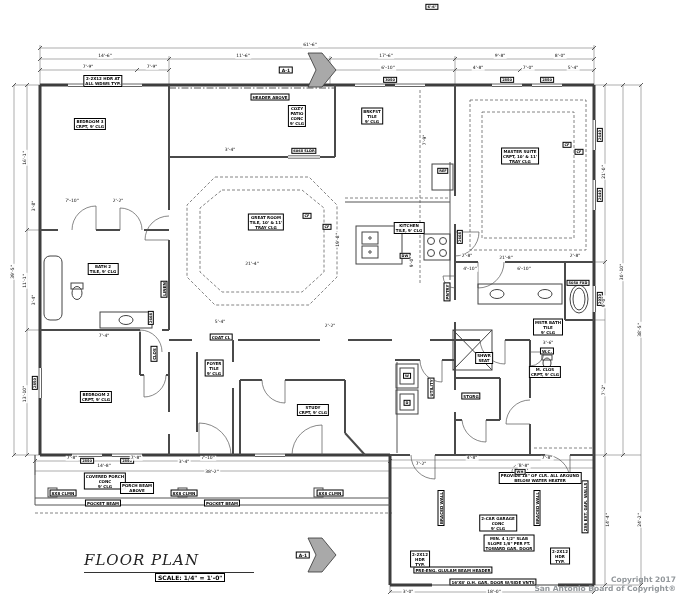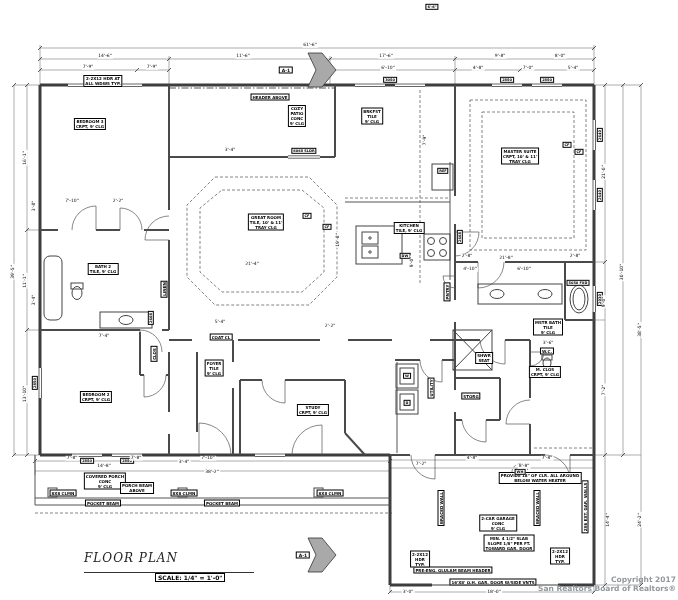--- a/index.html
+++ b/index.html
@@ -8,21 +8,21 @@
   #plan-svg{position:absolute;left:0;top:0;}
   #labels{position:absolute;left:0;top:0;width:678px;height:600px;}
   .lbl{position:absolute;transform:translate(-50%,-50%);white-space:pre-line;text-align:center;
        color:#000;pointer-events:none;}
   .room,.note,.tag{border:0.5px solid #000;background:rgba(255,255,255,0.92);
        font-weight:700;font-size:4px;line-height:1.25;padding:0 1px;}
   .tag{font-size:3.5px;font-weight:700;}
   .dim{font-size:4.5px;line-height:1;background:rgba(255,255,255,0.9);padding:0 1px;color:#111;}
   .rot{transform:translate(-50%,-50%) rotate(-90deg);}
   #plan-title{position:absolute;left:84px;top:551px;font-family:"DejaVu Serif",serif;
-      font-style:italic;font-size:12px;color:#222;letter-spacing:1px;text-align:center;}
+      font-style:italic;font-size:15px;color:#222;letter-spacing:1px;text-align:center;}
   #title-underline{position:absolute;left:84px;top:572px;width:170px;border-top:1.5px solid #333;}
   #scale-box{position:absolute;left:155px;top:573px;border:0.5px solid #000;background:#fff;
       font-size:6px;font-weight:700;padding:0 2px;color:#000;}
   .marker-box{position:absolute;transform:translate(-50%,-50%);border:0.5px solid #000;
       background:#fff;font-size:4.5px;font-weight:700;padding:0 2px;}
   #copyright{position:absolute;right:2px;top:575px;text-align:right;
       font-size:7.5px;line-height:1.25;color:#93989c;font-weight:700;}
 </style>
 </head>
 <body>
@@ -345,15 +345,15 @@
 
   <div class="marker-box" style="left:286px;top:70px">A-1</div>
   <div class="marker-box" style="left:303px;top:555px">A-1</div>
 
   <div id="plan-title">FLOOR PLAN</div>
   <div id="title-underline"></div>
   <div id="scale-box">SCALE: 1/4" = 1'-0"</div>
 
   <div id="copyright">
     <div>Copyright 2017</div>
-    <div>San Realtors Board of Realtors®</div>
+    <div>San Antonio Board of Copyright®</div>
   </div>
 </div>
 
 </body></html>

